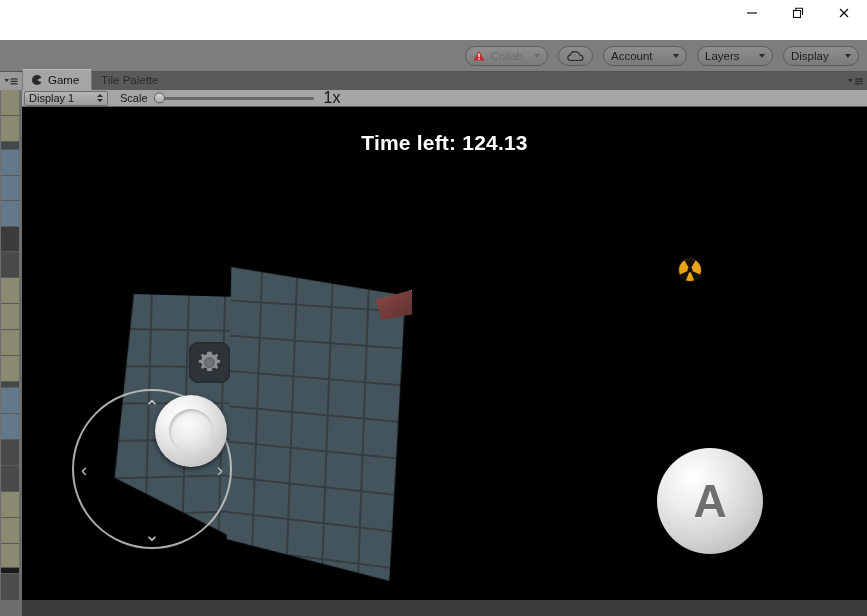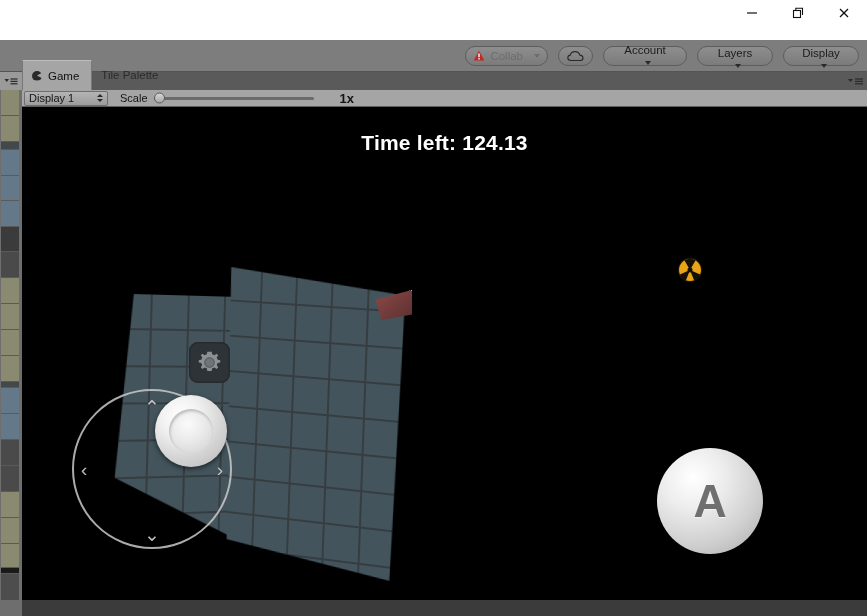--- a/index.html
+++ b/index.html
@@ -72,39 +72,39 @@
     width: 0; height: 0;
     border-left: 3.5px solid transparent;
     border-right: 3.5px solid transparent;
     border-top: 4px solid #2a2a2a;
     margin-left: 6px;
   }
   .tb-btn.disabled .caret { border-top-color: #6d6d6d; }
   .tb-btn.icononly { padding: 0 8px; }
   .warn-tri { display:block; }
   .cloud-ico { display:block; }
-  .tb-btn.wide-acc { min-width: 84px; justify-content: flex-end; flex-direction: column; }
-  .tb-btn.wide-lay { min-width: 76px; justify-content: space-between; flex-direction: column; }
+  .tb-btn.wide-acc { min-width: 84px; justify-content: space-between; }
+  .tb-btn.wide-lay { min-width: 76px; justify-content: space-between; }
 
   
   .tabrow {
     position: absolute;
     left: 0; top: 72px;
     width: 867px; height: 18px;
     background: #5a5a5a;
     display: flex;
     align-items: flex-end;
   }
   .dockmenu-left {
     width: 22px; height: 18px;
     display: flex; align-items: center; justify-content: center;
     background: #9a9a9a;
   }
   .tab {
-    height: 30px;
+    height: 21px;
     padding: 0 12px 0 9px;
     display: flex; align-items: center; gap: 6px;
     font-size: 11.5px;
     color: #1f1f1f;
     background: transparent;
     box-sizing: border-box;
   }
   .tab.active {
     background: #a5a5a5;
     border-top: 1px solid #bdbdbd;
@@ -174,21 +174,21 @@
   .scale-knob {
     position: absolute;
     left: 0; top: 50%;
     transform: translate(0, -50%);
     width: 11px; height: 11px;
     border-radius: 50%;
     background: linear-gradient(#d6d6d6, #a8a8a8);
     border: 1px solid #5d5d5d;
     box-sizing: border-box;
   }
-  .scale-val { font-size: 13px; color: #141414; margin-left: 20px; font-weight: bold; }
+  .scale-val { font-size: 16px; color: #141414; margin-left: 4px; }
 
   .gb-right { margin-left: auto; display: flex; align-items: center; height: 17px; }
   .gb-tog {
     height: 17px;
     padding: 0 7px;
     display: flex; align-items: center;
     border-left: 1px solid #777;
     font-size: 11px;
     color: #141414;
     box-sizing: border-box;

